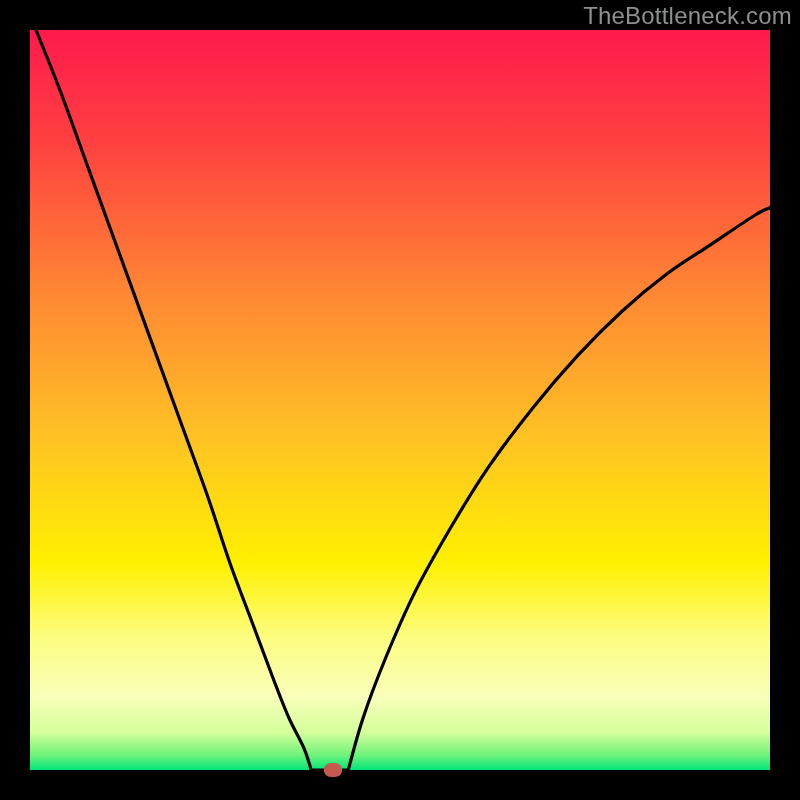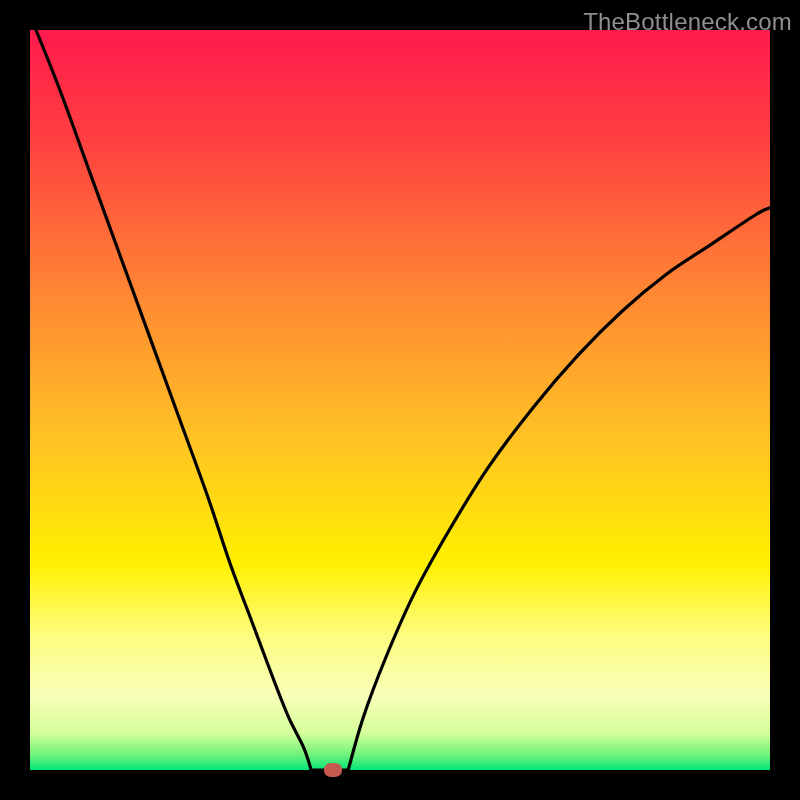--- a/index.html
+++ b/index.html
@@ -20,21 +20,21 @@
   .plot-area {
     position: absolute;
     left: 30px;
     top: 30px;
     width: 740px;
     height: 740px;
     
   }
   .watermark {
     position: absolute;
-    top: 8px;
+    top: 2px;
     right: 8px;
     color: #8e8f90;
     font-size: 24px;
     font-weight: 400;
     letter-spacing: 0.2px;
     font-family: Arial, sans-serif;
   }
   svg.curves {
     position: absolute;
     left: 0;

